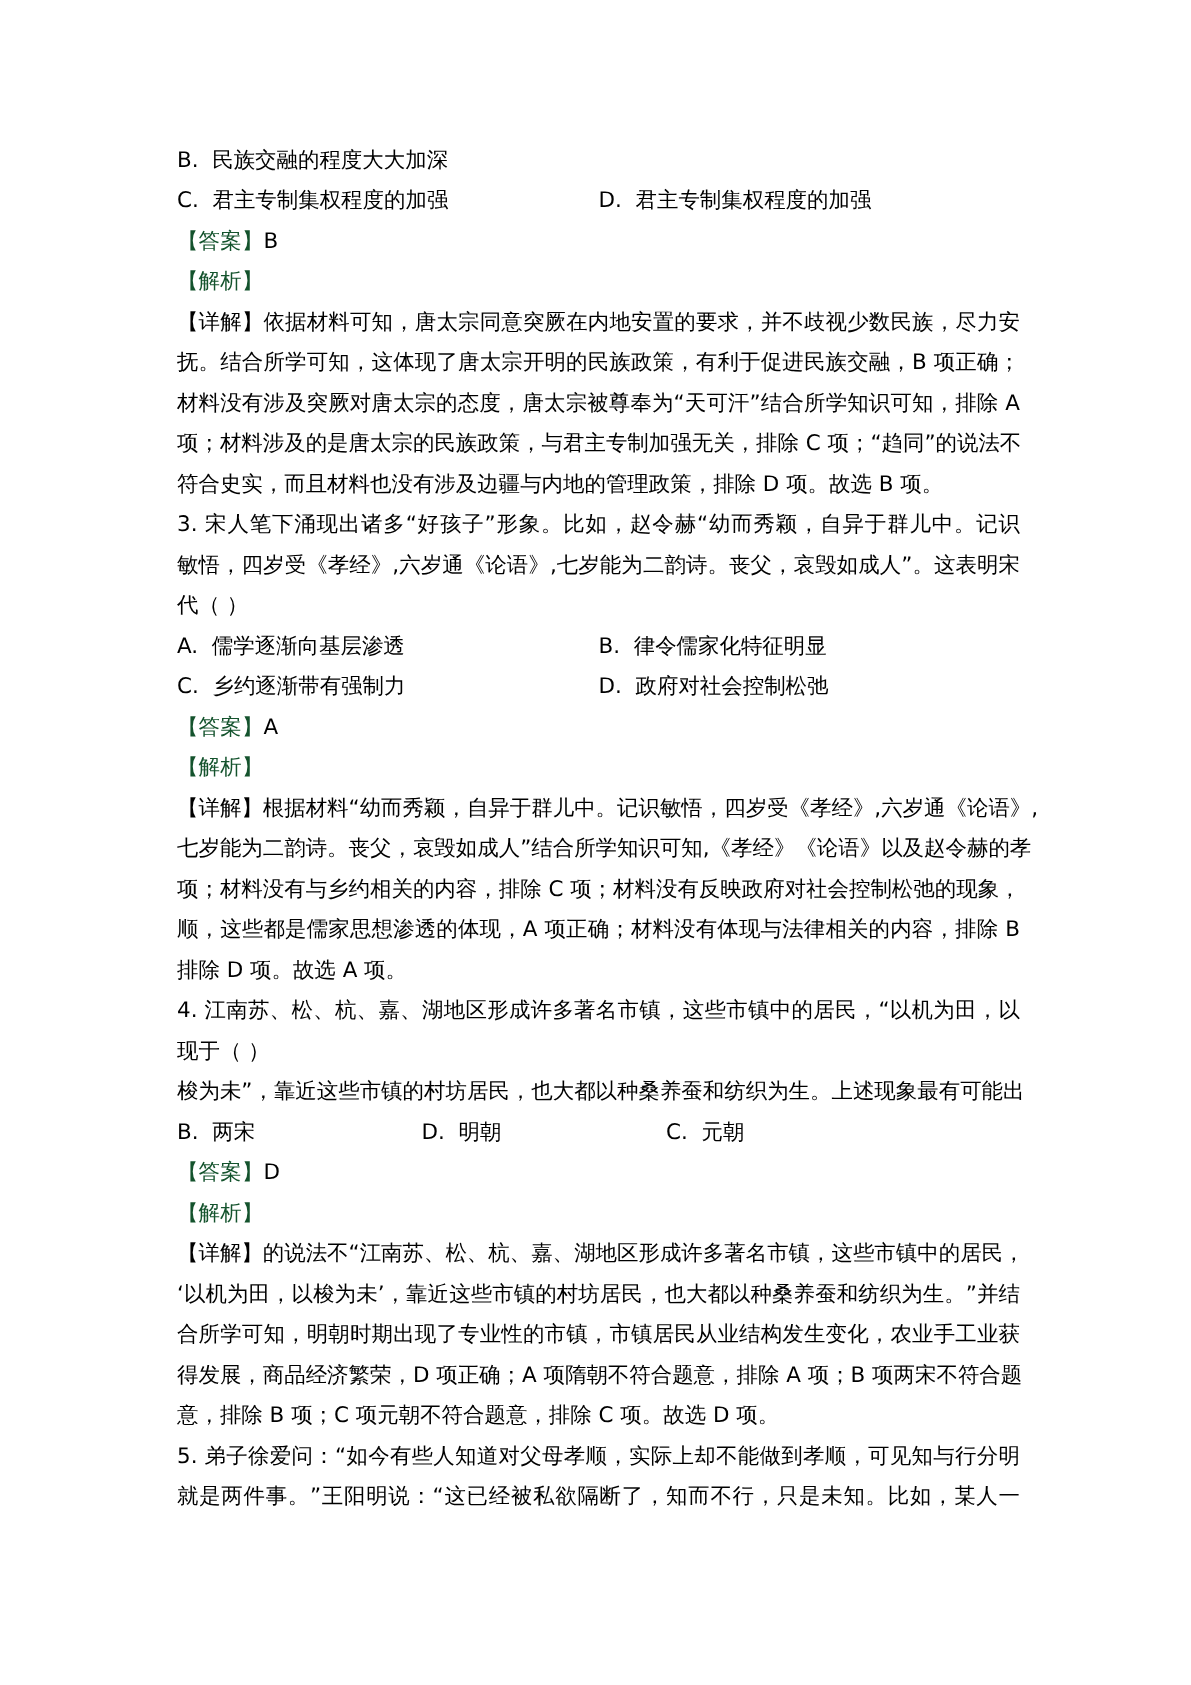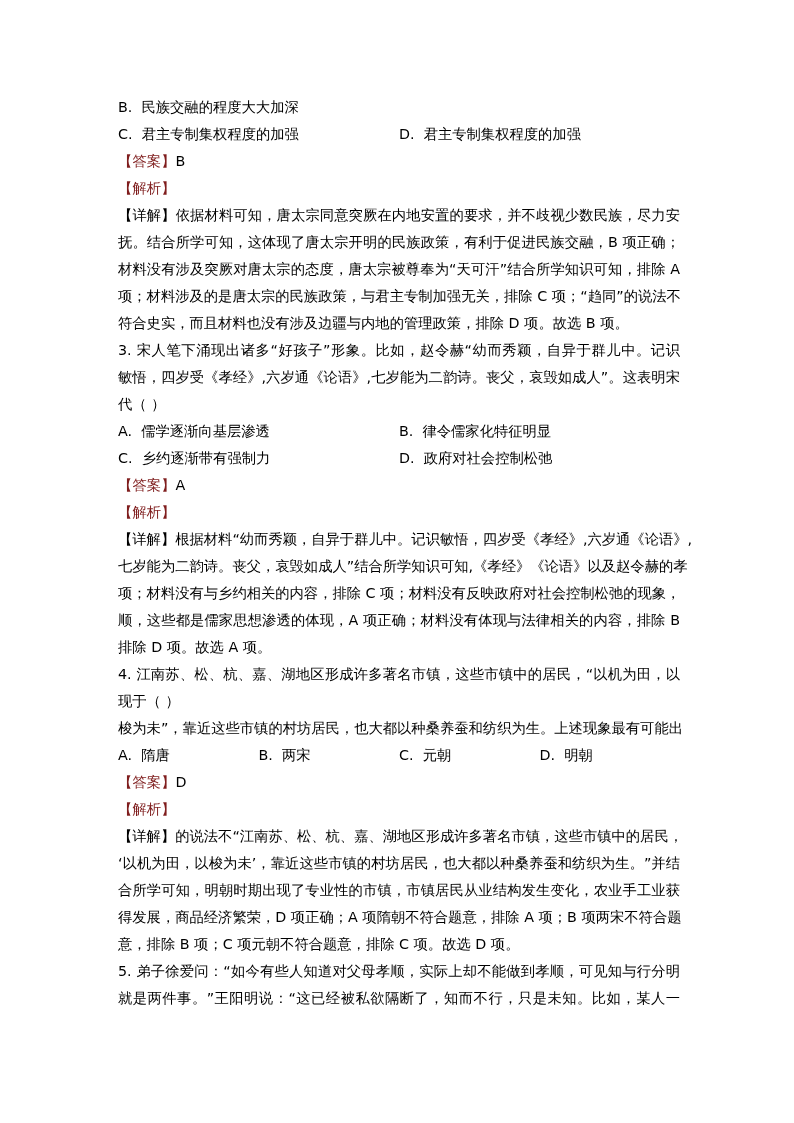--- a/index.html
+++ b/index.html
@@ -31,21 +31,21 @@
   .options {
     display: flex;
     height: 27px;
     line-height: 27px;
     font-size: 14.3px;
     white-space: nowrap;
   }
   .opt-2col { width: 326px; }
   .opt-4col { width: 163px; }
   .label-blue {
-    color: #7f1d1d;
+    color: #14532d;
   }
   .para {
     font-size: 14.3px;
     line-height: 27px;
     text-align: justify;
     text-align-last: left;
   }
   .para-line {
     display: block;
     height: 27px;
@@ -125,30 +125,27 @@
     <span class="para-line last">排除 D 项。故选 A 项。</span>
   </div>
 
   <div class="para">
     <span class="para-line">4. 江南苏、松、杭、嘉、湖地区形成许多著名市镇，这些市镇中的居民，“以机为田，以</span>
     <span class="para-line last">现于（     ）</span>
     <span class="para-line">梭为未”，靠近这些市镇的村坊居民，也大都以种桑养蚕和纺织为生。上述现象最有可能出</span>
   </div>
   <div class="options">
     <div class="opt-4col">
-      <span>A.</span>&nbsp;&nbsp;<span>隋唐</span>
-    </div>
-    <div class="opt-4col">
       <span>B.</span>&nbsp;&nbsp;<span>两宋</span>
     </div>
     <div class="opt-4col">
-      <span>C.</span>&nbsp;&nbsp;<span>元朝</span>
+      <span>D.</span>&nbsp;&nbsp;<span>明朝</span>
     </div>
     <div class="opt-4col">
-      <span>D.</span>&nbsp;&nbsp;<span>明朝</span>
+      <span>C.</span>&nbsp;&nbsp;<span>元朝</span>
     </div>
   </div>
   <div class="line">
     <span class="label-blue">【答案】</span><span>D</span>
   </div>
   <div class="line">
     <span class="label-blue">【解析】</span>
   </div>
   <div class="para">
     <span class="para-line"><span class="tag-bold">【详解】</span><span>的说法不“江南苏、松、杭、嘉、湖地区形成许多著名市镇，这些市镇中的居民，</span></span>

